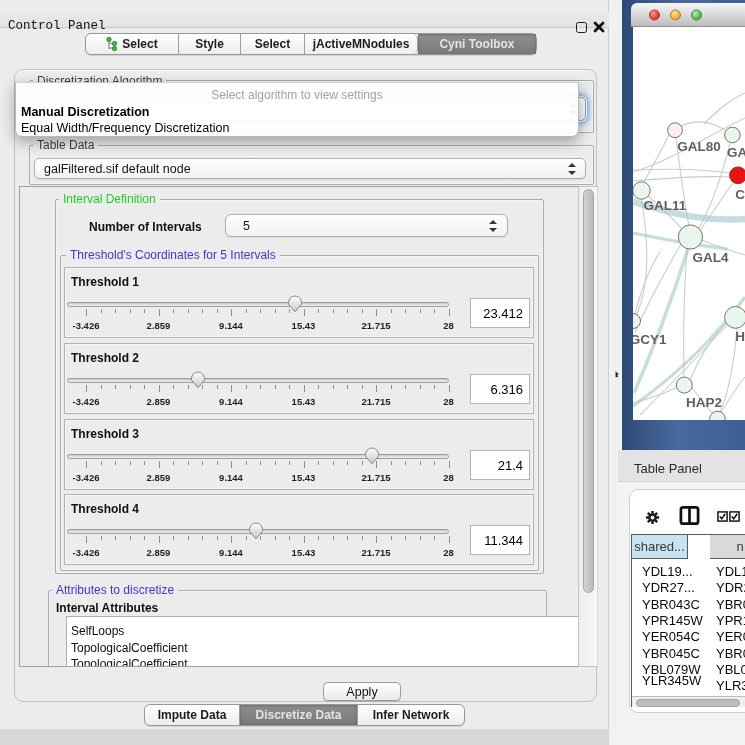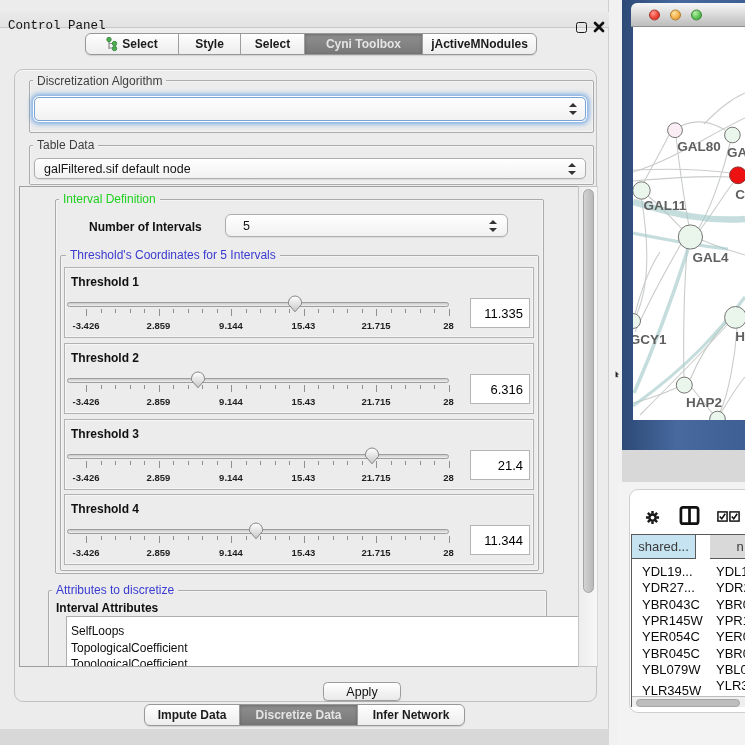--- a/index.html
+++ b/index.html
@@ -95,21 +95,21 @@
 
   #tablepanel-bar{left:618px;top:450px;width:127px;height:32px;background:#e3e3e3;border-bottom:1px solid #d2d2d2;}
   #tablepanel-title{left:16px;top:11px;font-size:13px;color:#2b2b2b;}
   #tablepanel-body{left:618px;top:482px;width:127px;height:263px;background:#f3f3f3;}
   #tp-panel{left:11px;top:7px;width:130px;height:224px;background:#fff;border:1px solid #cfcfcf;border-radius:9px 0 0 9px;}
   .tp-toolbar-icon{position:absolute;}
 
   #tp-table{position:absolute;left:1px;top:44px;width:129px;height:173px;border-top:1.5px solid #5a5a5a;border-left:1.5px solid #5a5a5a;overflow:hidden;}
   .th-cell{position:absolute;top:0;height:24px;border-bottom:1px solid #5a5a5a;display:flex;align-items:center;justify-content:center;
     font-size:13px;color:#3a3a3a;}
-  #th1{left:0;width:64px;background:#c6e3f1;border-right:1.5px solid #5a5a5a;}
+  #th1{left:0;width:56px;background:#c6e3f1;border-right:1.5px solid #5a5a5a;}
   #th2{left:77.5px;width:170px;background:#d9d9d9;justify-content:flex-start;padding-left:27px;}
   .tr-cell{position:absolute;font-size:13px;color:#0a0a0a;white-space:nowrap;}
   #tp-hscroll{position:absolute;left:0px;top:161px;width:129px;height:12px;background:#efefef;border-top:1px solid #bdbdbd;}
   #tp-hthumb{position:absolute;left:4px;top:2px;width:104px;height:8px;border-radius:4px;background:#bdbdbd;border:1px solid #a6a6a6;}
 
   #cursor{left:614px;top:369px;width:8px;height:10px;z-index:60;}
 
   .close-x{left:593px;top:9px;width:12px;height:12px;}
 </style>
 </head>
@@ -138,25 +138,25 @@
             </svg>
           </span>
           <span>Select</span>
         </div>
         <div class="seg" style="width: 62px;">
           <span>Style</span>
         </div>
         <div class="seg" style="width: 64px;">
           <span>Select</span>
         </div>
+        <div class="seg last" style="width: 113px;">
+          <span>jActiveMNodules</span>
+        </div>
         <div class="seg sel" style="width: 118px;">
           <span>Cyni Toolbox</span>
-        </div>
-        <div class="seg last" style="width: 113px;">
-          <span>jActiveMNodules</span>
         </div>
       </div>
 
     <div id="cyni-container" class="abs">
 
       <div class="groupbox" style="left:14px;top:10px;width:565px;height:53px;"></div>
       <div class="gtitle" style="left:18px;top:4px;">Discretization Algorithm</div>
       <div id="alg-combo" class="abs combo" style="left:19px;top:27px;">
         <span class="arrows" style="right:8px;">
             <span class="up"></span>
@@ -230,21 +230,21 @@
               <div class="thr-thumb" style="left: 230.234px;"><svg width="15" height="18" viewBox="0 0 15 18">
                   <defs>
                     <linearGradient id="thg0" x1="0" y1="0" x2="0" y2="1">
                       <stop offset="0" stop-color="#ffffff"></stop>
                       <stop offset="1" stop-color="#c6c6c6"></stop>
                     </linearGradient>
                   </defs>
                   <path d="M1,7.5 a6.5,6.5 0 0 1 13,0 v1.8 L7.5,16.8 L1,9.3 Z" fill="url(#thg0)" stroke="#868686" stroke-width="1"></path>
                 </svg></div>
               <div class="thr-field">
-                <span>11.335</span>
+                <span>23.412</span>
               </div>
             </div>
             <div class="thr-box" style="top: 156px;">
               <div class="thr-label">Threshold 2</div>
               <div class="thr-track"></div>
               <div class="tick major" style="left: 21px;"></div>
               <div class="tick minor" style="left: 35.5px;"></div>
               <div class="tick minor" style="left: 50px;"></div>
               <div class="tick minor" style="left: 64.5px;"></div>
               <div class="tick minor" style="left: 79px;"></div>
@@ -399,20 +399,25 @@
             <div class="attr-item" style="top: 40px;">TopologicalCoefficient</div>
           </div>
       </div>
 
       <div id="vscroll" class="abs">
         <div id="vthumb" class="abs"></div>
       </div>
 
       <div id="apply-btn" class="abs">Apply</div>
 
+      <div id="alg-popup" class="abs" style="left:0;top:12px;">
+        <div class="prompt">Select algorithm to view settings</div>
+        <div class="opt1">Manual Discretization</div>
+        <div class="opt2">Equal Width/Frequency Discretization</div>
+      </div>
 
     </div>
 
     <div id="bottom-tabs" class="abs seg-strip">
         <div class="seg first" style="width: 95px;">
           <span>Impute Data</span>
         </div>
         <div class="seg sel" style="width: 118px;">
           <span>Discretize Data</span>
         </div>
@@ -471,20 +476,23 @@
           <text x="107" y="172" font-size="13.5" fill="#5f5f5f" text-anchor="middle" font-family="Liberation Sans, sans-serif">C</text>
           <text x="32" y="183" font-size="13.5" fill="#5f5f5f" text-anchor="middle" font-family="Liberation Sans, sans-serif">GAL11</text>
           <text x="77.6" y="235" font-size="13.5" fill="#5f5f5f" text-anchor="middle" font-family="Liberation Sans, sans-serif">GAL4</text>
           <text x="15" y="317" font-size="13.5" fill="#5f5f5f" text-anchor="middle" font-family="Liberation Sans, sans-serif">GCY1</text>
           <text x="107" y="314" font-size="13.5" fill="#5f5f5f" text-anchor="middle" font-family="Liberation Sans, sans-serif">H</text>
           <text x="71" y="380" font-size="13.5" fill="#5f5f5f" text-anchor="middle" font-family="Liberation Sans, sans-serif">HAP2</text>
         </svg>
     </div>
   </div>
 
+  <div id="tablepanel-bar" class="abs">
+    <div id="tablepanel-title" class="abs">Table Panel</div>
+  </div>
 
   <div id="tablepanel-body" class="abs">
     <div id="tp-panel" class="abs">
 
       <svg class="tp-toolbar-icon" style="left:15px;top:20px;" width="15" height="15" viewBox="0 0 16 16">
         <g fill="#1a1a1a">
           <circle cx="8" cy="8" r="4.6"></circle>
           <g stroke="#1a1a1a" stroke-width="2.6">
             <path d="M8 1v3M8 12v3M1 8h3M12 8h3M3.05 3.05l2.1 2.1M10.85 10.85l2.1 2.1M12.95 3.05l-2.1 2.1M5.15 10.85l-2.1 2.1"></path>
           </g>
@@ -515,21 +523,21 @@
             <div class="tr-cell" style="left: 10px; top: 61.6px;">YBR043C</div>
             <div class="tr-cell" style="left: 84px; top: 61.6px;">YBR0</div>
             <div class="tr-cell" style="left: 10px; top: 77.9px;">YPR145W</div>
             <div class="tr-cell" style="left: 84px; top: 77.9px;">YPR1</div>
             <div class="tr-cell" style="left: 10px; top: 94.2px;">YER054C</div>
             <div class="tr-cell" style="left: 84px; top: 94.2px;">YER0</div>
             <div class="tr-cell" style="left: 10px; top: 110.5px;">YBR045C</div>
             <div class="tr-cell" style="left: 84px; top: 110.5px;">YBR0</div>
             <div class="tr-cell" style="left: 10px; top: 126.8px;">YBL079W</div>
             <div class="tr-cell" style="left: 84px; top: 126.8px;">YBL0</div>
-            <div class="tr-cell" style="left: 10px; top: 148px;">YLR345W</div>
+            <div class="tr-cell" style="left: 10px; top: 138px;">YLR345W</div>
             <div class="tr-cell" style="left: 84px; top: 143.1px;">YLR3</div>
             <div class="tr-cell" style="left: 10px; top: 159.4px;">YIL053C</div>
             <div class="tr-cell" style="left: 84px; top: 159.4px;">YIL0</div>
           </div>
         <div id="tp-hscroll">
           <div id="tp-hthumb"></div>
         </div>
       </div>
     </div>
   </div>

